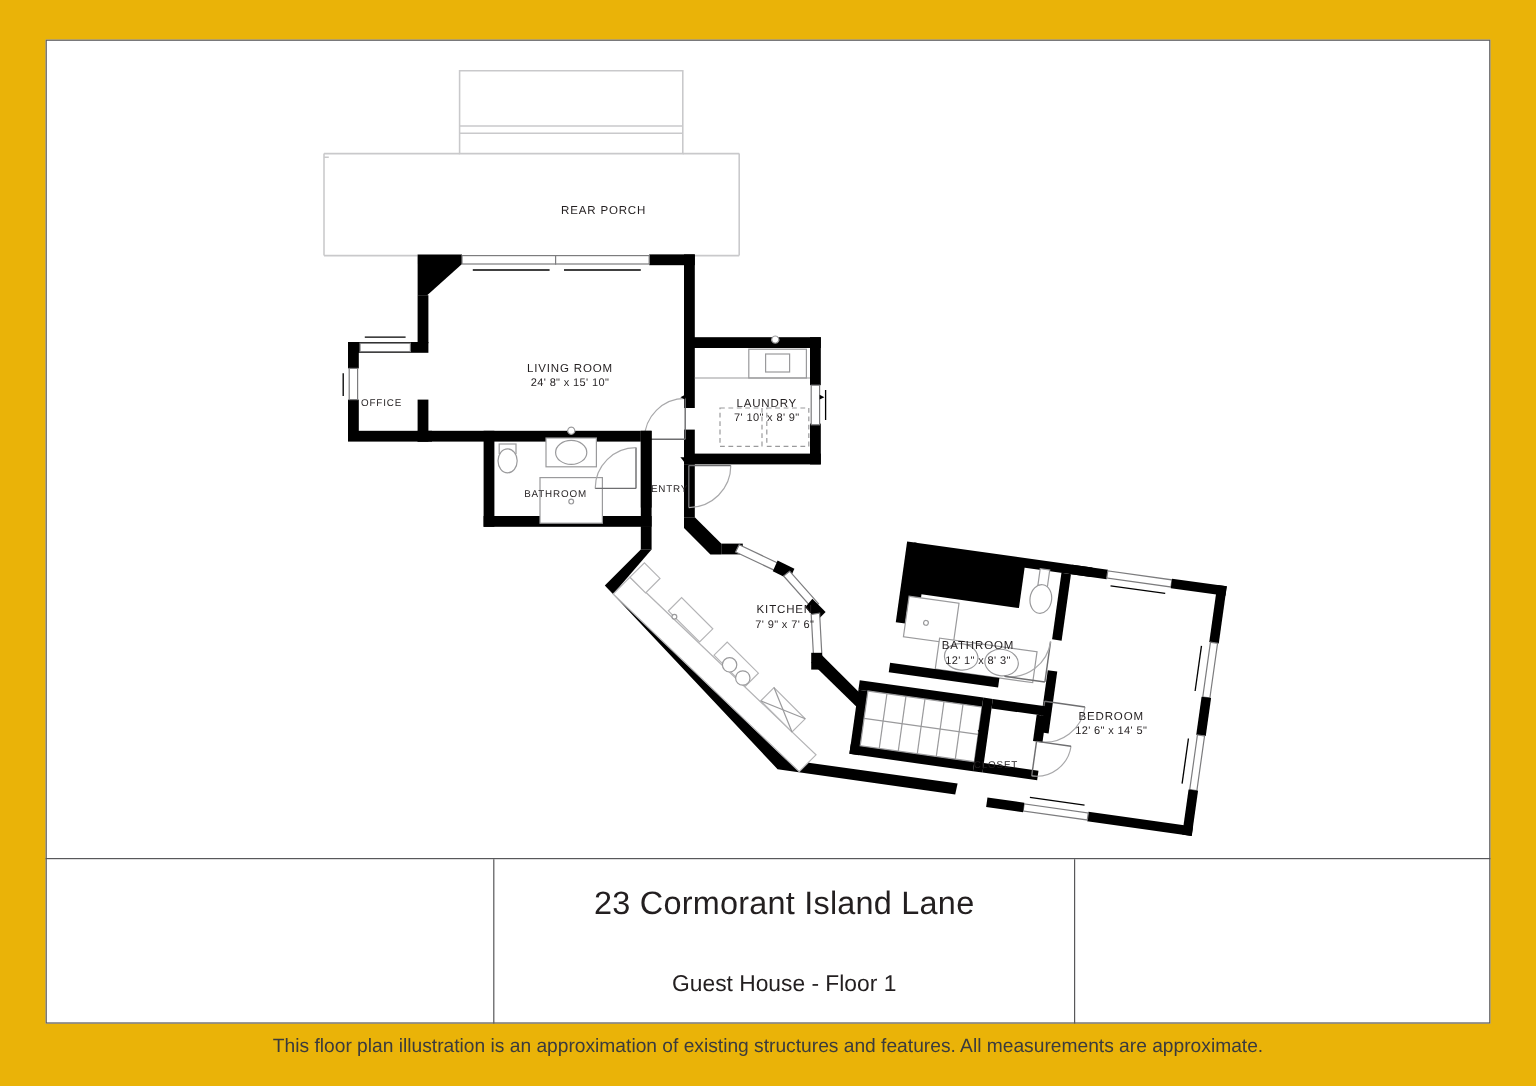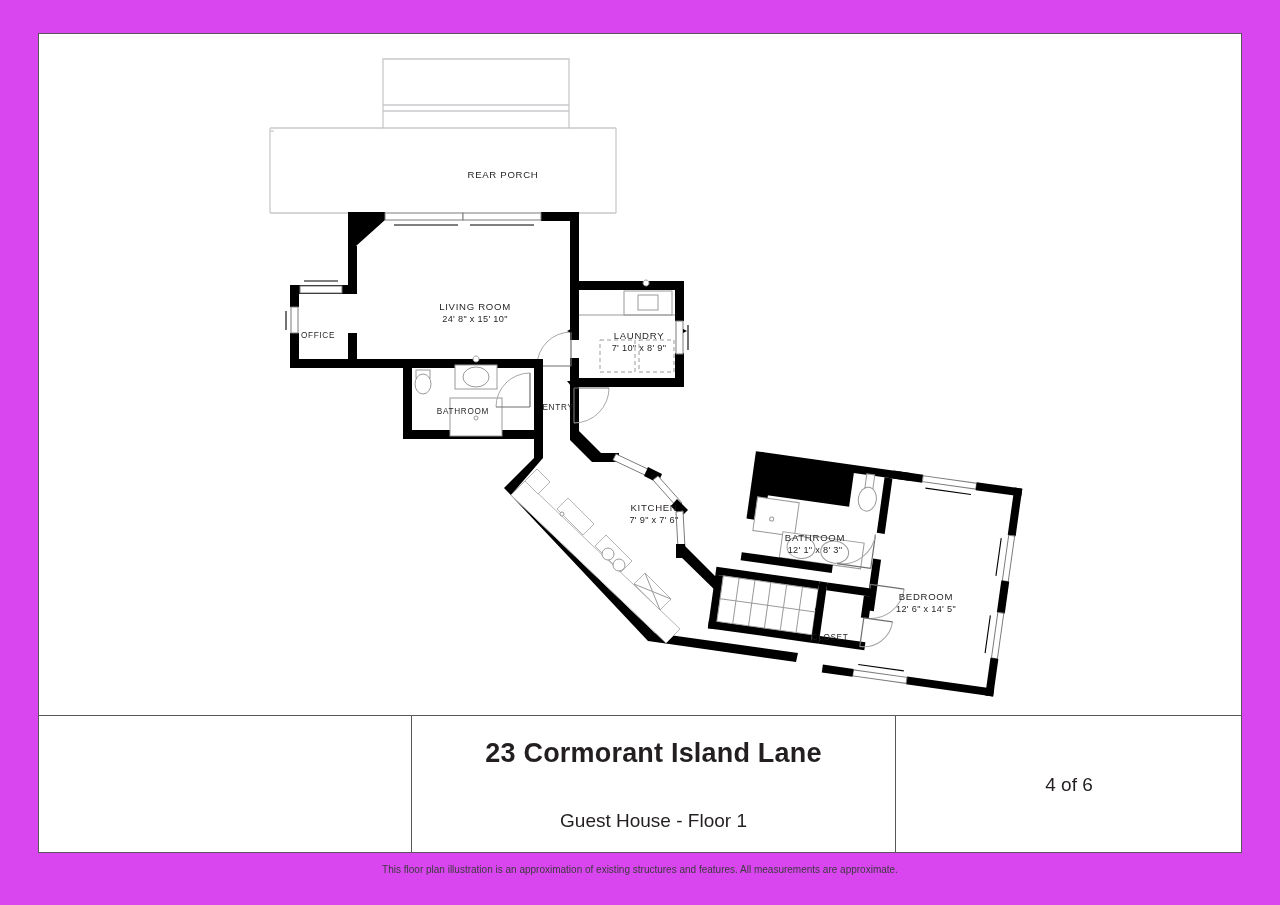--- a/index.html
+++ b/index.html
@@ -13,21 +13,21 @@
     height: 905px;
     font-family: "Liberation Sans", sans-serif;
     color: #231f20;
     overflow: hidden;
   }
 
   #sheet {
     position: relative;
     width: 1280px;
     height: 905px;
-    background: #d946ef;
+    background: #eab308;
   }
 
   
   .frame {
     position: absolute;
     left: 38px;
     top: 33px;
     width: 1204px;
     height: 820px;
     border: 1.2px solid #58585a;
@@ -68,21 +68,21 @@
     align-items: center;
     justify-content: center;
     text-align: center;
   }
   .tb-left   { width: 374px; border-right: 1.2px solid #58585a; }
   .tb-center { width: 484px; border-right: 1.2px solid #58585a; }
   .tb-right  { width: 346px; }
 
   .tb-title {
     font-size: 27px;
-    font-weight: 700;
+    font-weight: 400;
     letter-spacing: 0.2px;
     color: #231f20;
     margin-bottom: 22px;
     white-space: nowrap;
   }
   .tb-subtitle {
     font-size: 19px;
     font-weight: 400;
     color: #231f20;
     white-space: nowrap;
@@ -94,21 +94,21 @@
     color: #231f20;
   }
 
   
   .disclaimer {
     position: absolute;
     left: 0;
     top: 864px;
     width: 1280px;
     text-align: center;
-    font-size: 10px;
+    font-size: 16px;
     color: #3b3b3d;
   }
 
   
   .wall        { fill: #000000; stroke: none; }
   .wall-thin   { fill: none; stroke: #000000; stroke-width: 1.1; }
   .porch-line  { fill: none; stroke: #c9c9cb; stroke-width: 1.3; }
   .fixture     { fill: #ffffff; stroke: #9a9a9c; stroke-width: 1; }
   .fixture-d   { fill: none; stroke: #9a9a9c; stroke-width: 1; stroke-dasharray: 4 3; }
   .fill-solid  { fill: #000000; stroke: none; }
@@ -460,20 +460,17 @@
       </g>
     </svg>
   </div>
 
   <div class="titleblock">
     <div class="tb-cell tb-left"></div>
     <div class="tb-cell tb-center">
       <div class="tb-title">23 Cormorant Island Lane</div>
       <div class="tb-subtitle">Guest House - Floor 1</div>
     </div>
-    <div class="tb-cell tb-right">
-      <div class="tb-page">4 of 6</div>
-    </div>
   </div>
 
   <div class="disclaimer">This floor plan illustration is an approximation of existing structures and features. All measurements are approximate.</div>
 
 </div>
 
 </body></html>

